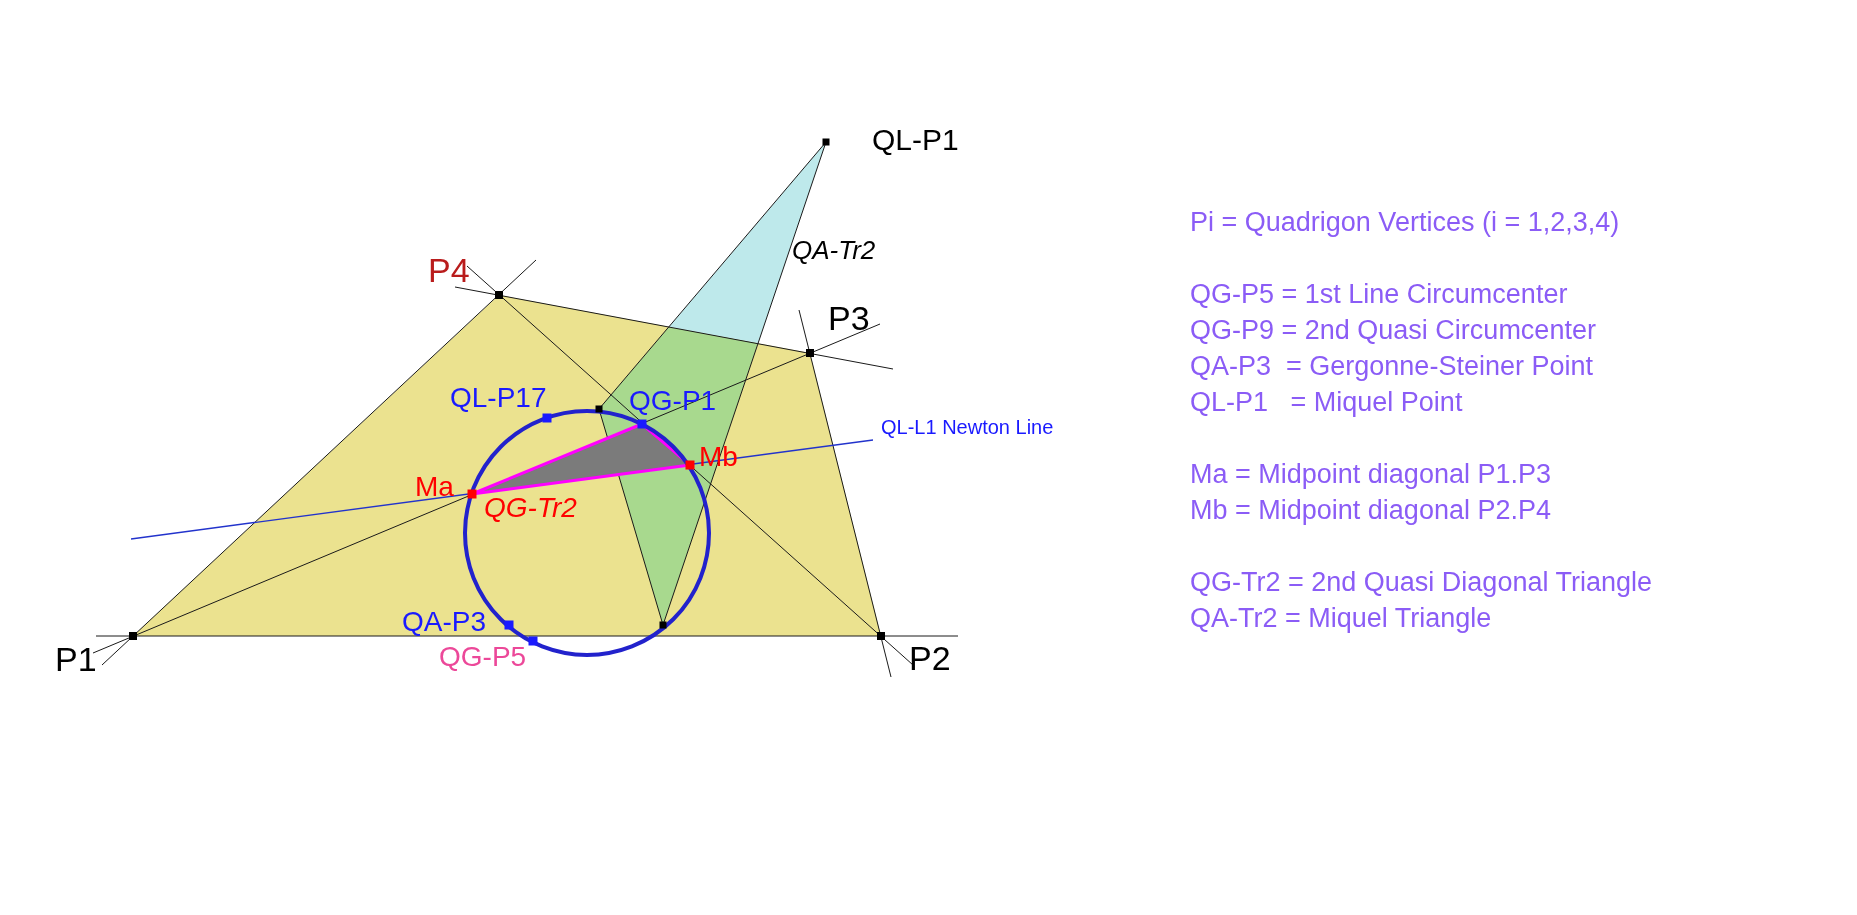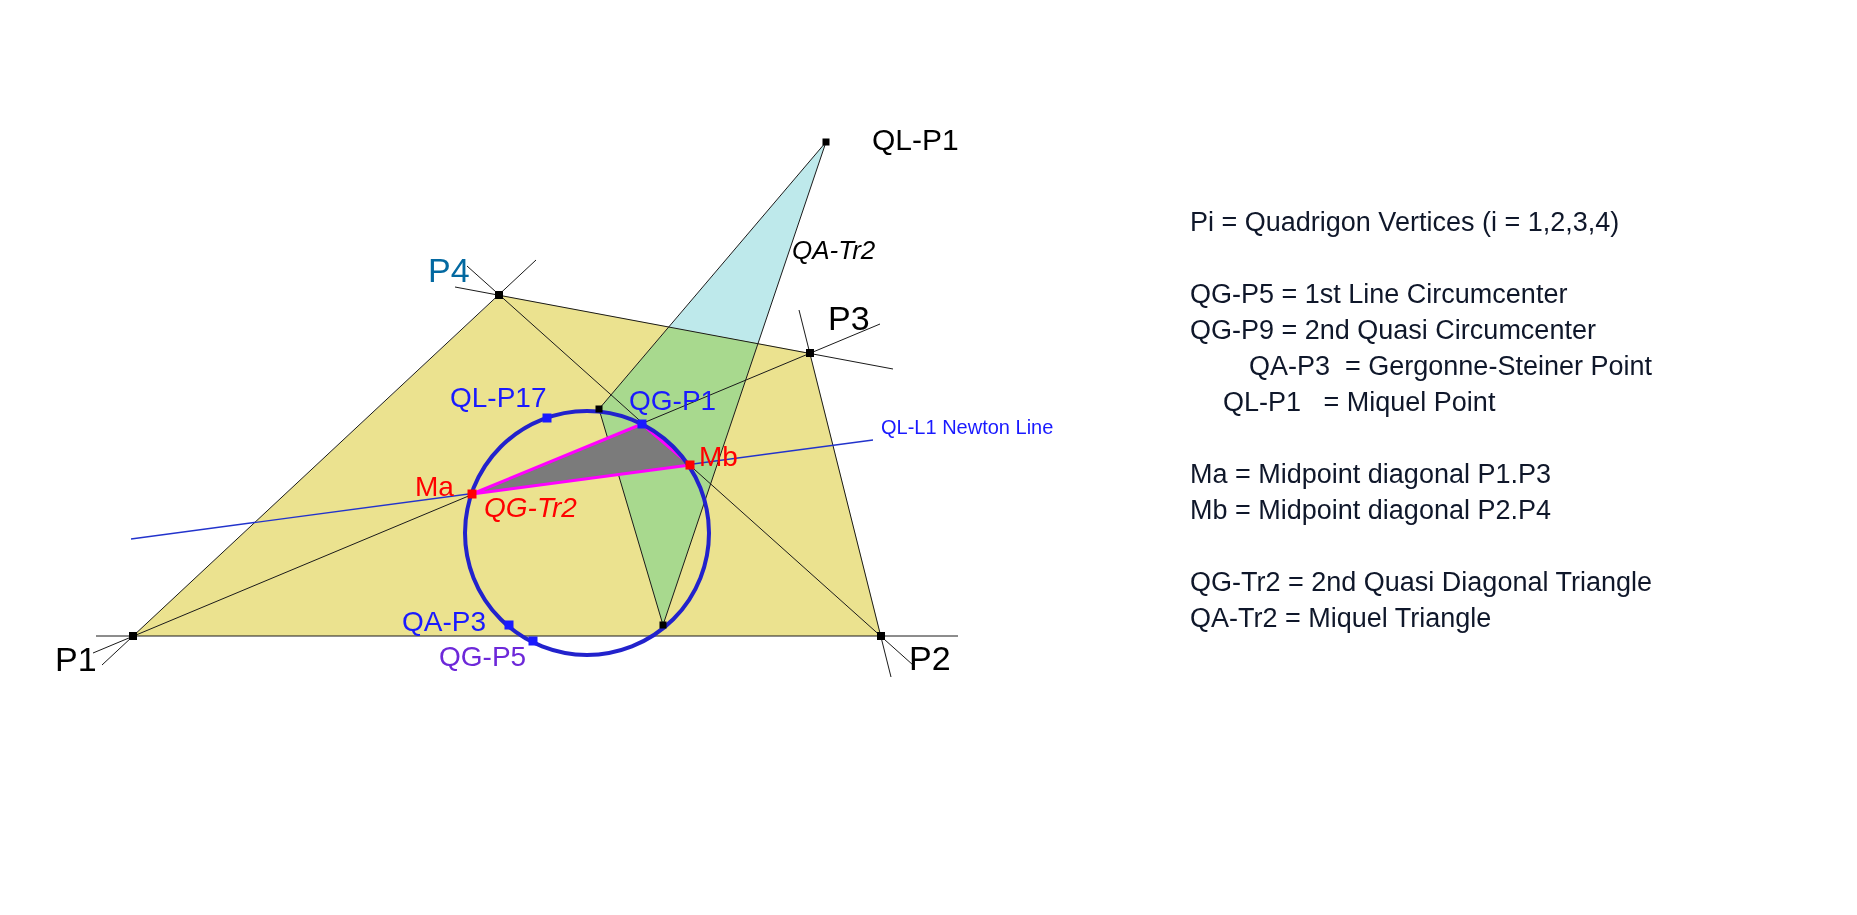--- a/index.html
+++ b/index.html
@@ -8,21 +8,21 @@
     font-family:"Liberation Sans", sans-serif;
   }
   #stage{position:absolute;left:0;top:0;width:1857px;height:915px;}
   #diagram-svg{position:absolute;left:0;top:0;}
   .fig-label{
     position:absolute;white-space:pre;line-height:1;
     font-family:"Liberation Sans", sans-serif;
   }
   #legend{position:absolute;}
   .legend-line{
-    white-space:pre;color:#0f172a;
+    white-space:pre;color:#8b5cf6;
     font-family:"Liberation Sans", sans-serif;
   }
 </style>
 </head>
 <body>
 
 <div id="stage">
   <svg id="diagram-svg" width="1857" height="915" viewBox="0 0 1857 915" xmlns="http://www.w3.org/2000/svg">
       <polygon points="133,636 881,636 810,353 499,295" fill="#EBE28F"></polygon>
       <polygon points="669,327 599,409 663,625 758,343" fill="#A8D98E"></polygon>
@@ -48,39 +48,39 @@
       <rect x="685.5" y="460.5" width="9" height="9" fill="#FF0000"></rect>
       <rect x="637.5" y="419.5" width="9" height="9" fill="#1A1AFF"></rect>
       <rect x="542.5" y="413.5" width="9" height="9" fill="#1A1AFF"></rect>
       <rect x="504.5" y="620.5" width="9" height="9" fill="#1A1AFF"></rect>
       <rect x="528.5" y="636.5" width="9" height="9" fill="#1A1AFF"></rect>
     </svg>
   <div id="labels">
       <div class="fig-label" style="left: 55px; top: 642px; color: rgb(0, 0, 0); font-size: 34px;">P1</div>
       <div class="fig-label" style="left: 909px; top: 641px; color: rgb(0, 0, 0); font-size: 34px;">P2</div>
       <div class="fig-label" style="left: 828px; top: 301px; color: rgb(0, 0, 0); font-size: 34px;">P3</div>
-      <div class="fig-label" style="left: 428px; top: 253px; color: #0369a1; font-size: 34px;">P4</div>
+      <div class="fig-label" style="left: 428px; top: 253px; color: #b91c1c; font-size: 34px;">P4</div>
       <div class="fig-label" style="left: 872px; top: 125px; color: rgb(0, 0, 0); font-size: 30px;">QL-P1</div>
       <div class="fig-label" style="left: 792px; top: 237px; color: rgb(0, 0, 0); font-size: 26px; font-style: italic;">QA-Tr2</div>
       <div class="fig-label" style="left: 450px; top: 384px; color: rgb(26, 26, 255); font-size: 28px;">QL-P17</div>
       <div class="fig-label" style="left: 629px; top: 387px; color: rgb(26, 26, 255); font-size: 28px;">QG-P1</div>
       <div class="fig-label" style="left: 881px; top: 417px; color: rgb(26, 26, 255); font-size: 20px;">QL-L1 Newton Line</div>
       <div class="fig-label" style="left: 415px; top: 473px; color: rgb(255, 0, 0); font-size: 28px;">Ma</div>
       <div class="fig-label" style="left: 699px; top: 443px; color: rgb(255, 0, 0); font-size: 28px;">Mb</div>
       <div class="fig-label" style="left: 484px; top: 494px; color: rgb(255, 0, 0); font-size: 28px; font-style: italic;">QG-Tr2</div>
       <div class="fig-label" style="left: 402px; top: 608px; color: rgb(26, 26, 255); font-size: 28px;">QA-P3</div>
-      <div class="fig-label" style="left: 439px; top: 643px; color: #6d28d9; font-size: 28px;">QG-P5</div>
+      <div class="fig-label" style="left: 439px; top: 643px; color: #ec4899; font-size: 28px;">QG-P5</div>
     </div>
   <div id="legend" style="left: 1190px; top: 204px;">
       <div class="legend-line" style="font-size: 27px; line-height: 36px; min-height: 36px;">Pi = Quadrigon Vertices (i = 1,2,3,4)</div>
       <div class="legend-line" style="font-size: 27px; line-height: 36px; min-height: 36px;"></div>
       <div class="legend-line" style="font-size: 27px; line-height: 36px; min-height: 36px;">QG-P5 = 1st Line Circumcenter</div>
       <div class="legend-line" style="font-size: 27px; line-height: 36px; min-height: 36px;">QG-P9 = 2nd Quasi Circumcenter</div>
-      <div class="legend-line" style="font-size: 27px; line-height: 36px; min-height: 36px; text-align: right;">QA-P3  = Gergonne-Steiner Point</div>
-      <div class="legend-line" style="font-size: 27px; line-height: 36px; min-height: 36px; margin-left: 33px;">QL-P1   = Miquel Point</div>
+      <div class="legend-line" style="font-size: 27px; line-height: 36px; min-height: 36px;">QA-P3  = Gergonne-Steiner Point</div>
+      <div class="legend-line" style="font-size: 27px; line-height: 36px; min-height: 36px;">QL-P1   = Miquel Point</div>
       <div class="legend-line" style="font-size: 27px; line-height: 36px; min-height: 36px;"></div>
       <div class="legend-line" style="font-size: 27px; line-height: 36px; min-height: 36px;">Ma = Midpoint diagonal P1.P3</div>
       <div class="legend-line" style="font-size: 27px; line-height: 36px; min-height: 36px;">Mb = Midpoint diagonal P2.P4</div>
       <div class="legend-line" style="font-size: 27px; line-height: 36px; min-height: 36px;"></div>
       <div class="legend-line" style="font-size: 27px; line-height: 36px; min-height: 36px;">QG-Tr2 = 2nd Quasi Diagonal Triangle</div>
       <div class="legend-line" style="font-size: 27px; line-height: 36px; min-height: 36px;">QA-Tr2 = Miquel Triangle</div>
     </div>
 </div>
 
 </body></html>

